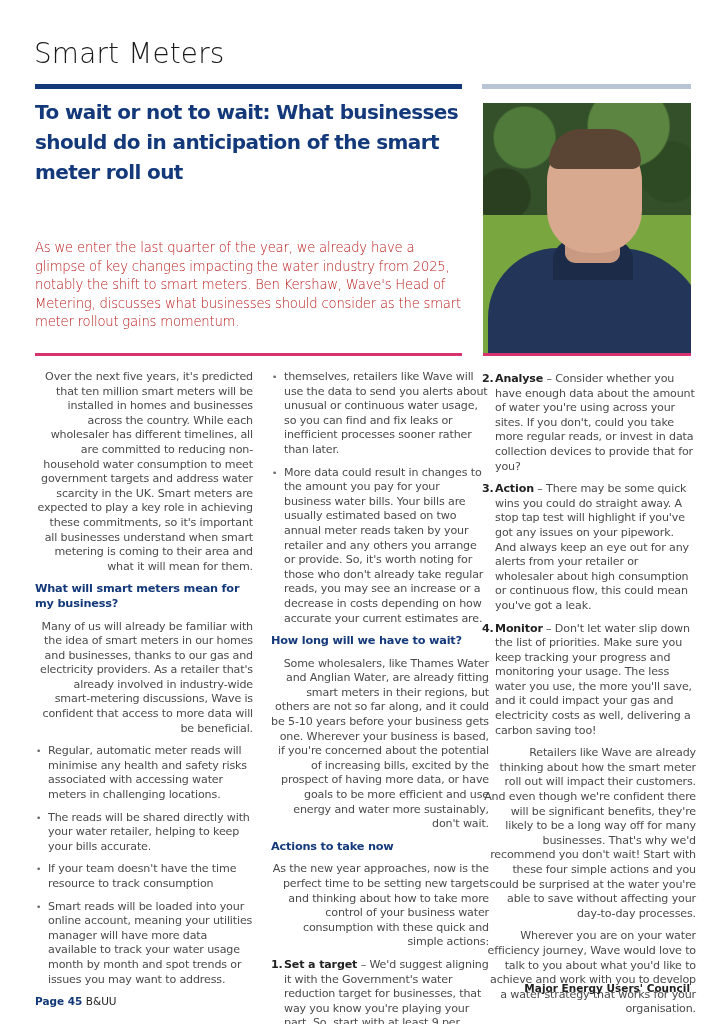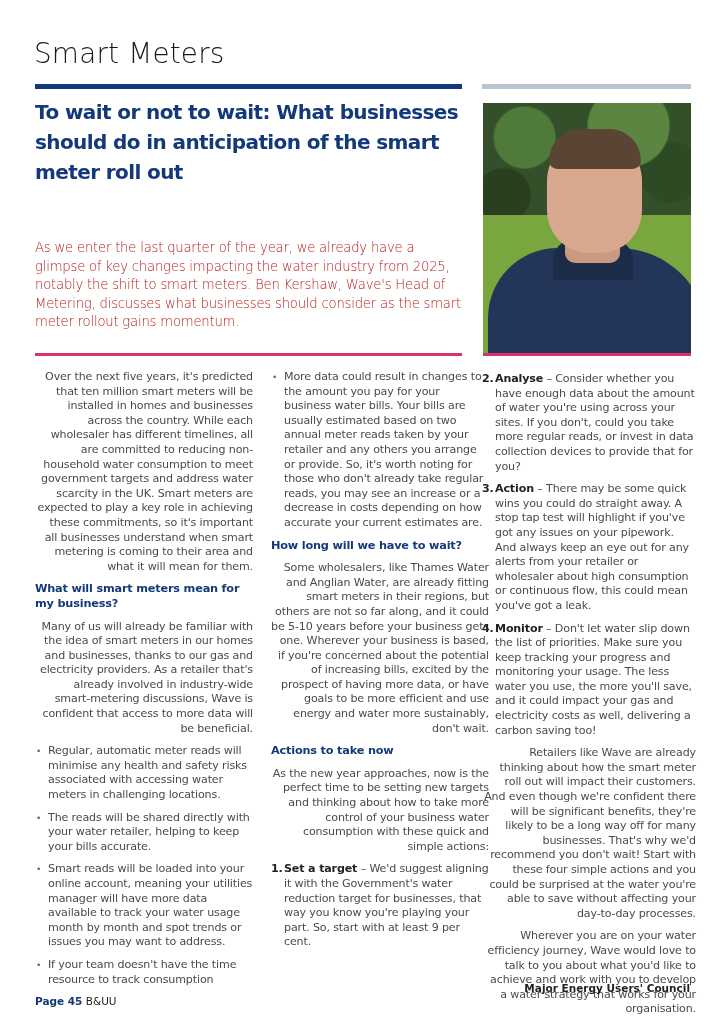--- a/index.html
+++ b/index.html
@@ -90,27 +90,30 @@
   <div class="hair"></div>
 </div>
 
 <div class="col col1">
   <p>Over the next five years, it's predicted that ten million smart meters will be installed in homes and businesses across the country. While each wholesaler has different timelines, all are committed to reducing non-household water consumption to meet government targets and address water scarcity in the UK. Smart meters are expected to play a key role in achieving these commitments, so it's important all businesses understand when smart metering is coming to their area and what it will mean for them.</p>
   <h3>What will smart meters mean for my business?</h3>
   <p>Many of us will already be familiar with the idea of smart meters in our homes and businesses, thanks to our gas and electricity providers. As a retailer that's already involved in industry-wide smart-metering discussions, Wave is confident that access to more data will be beneficial.</p>
   <ul>
     <li>Regular, automatic meter reads will minimise any health and safety risks associated with accessing water meters in challenging locations.</li>
     <li>The reads will be shared directly with your water retailer, helping to keep your bills accurate.</li>
+    <li>If your team doesn't have the time resource to track consumption</li>
     <li>Smart reads will be loaded into your online account, meaning your utilities manager will have more data available to track your water usage month by month and spot trends or issues you may want to address.</li>
-    <li>If your team doesn't have the time resource to track consumption</li>
   </ul>
 </div>
 
 <div class="col col2">
   <ul>
+    <li style="padding-left:13px" class="cont-top">
+      <span>themselves, retailers like Wave will use the data to send you alerts about unusual or continuous water usage, so you can find and fix leaks or inefficient processes sooner rather than later.</span>
+    </li>
     <li>More data could result in changes to the amount you pay for your business water bills. Your bills are usually estimated based on two annual meter reads taken by your retailer and any others you arrange or provide. So, it's worth noting for those who don't already take regular reads, you may see an increase or a decrease in costs depending on how accurate your current estimates are.</li>
   </ul>
   <h3>How long will we have to wait?</h3>
   <p>Some wholesalers, like Thames Water and Anglian Water, are already fitting smart meters in their regions, but others are not so far along, and it could be 5-10 years before your business gets one. Wherever your business is based, if you're concerned about the potential of increasing bills, excited by the prospect of having more data, or have goals to be more efficient and use energy and water more sustainably, don't wait.</p>
   <h3>Actions to take now</h3>
   <p>As the new year approaches, now is the perfect time to be setting new targets and thinking about how to take more control of your business water consumption with these quick and simple actions:</p>
   <ol>
     <li>
       <span class="num">1.</span>
       <span class="term">Set a target</span><span> – We'd suggest aligning it with the Government's water reduction target for businesses, that way you know you're playing your part. So, start with at least 9 per cent.</span>

